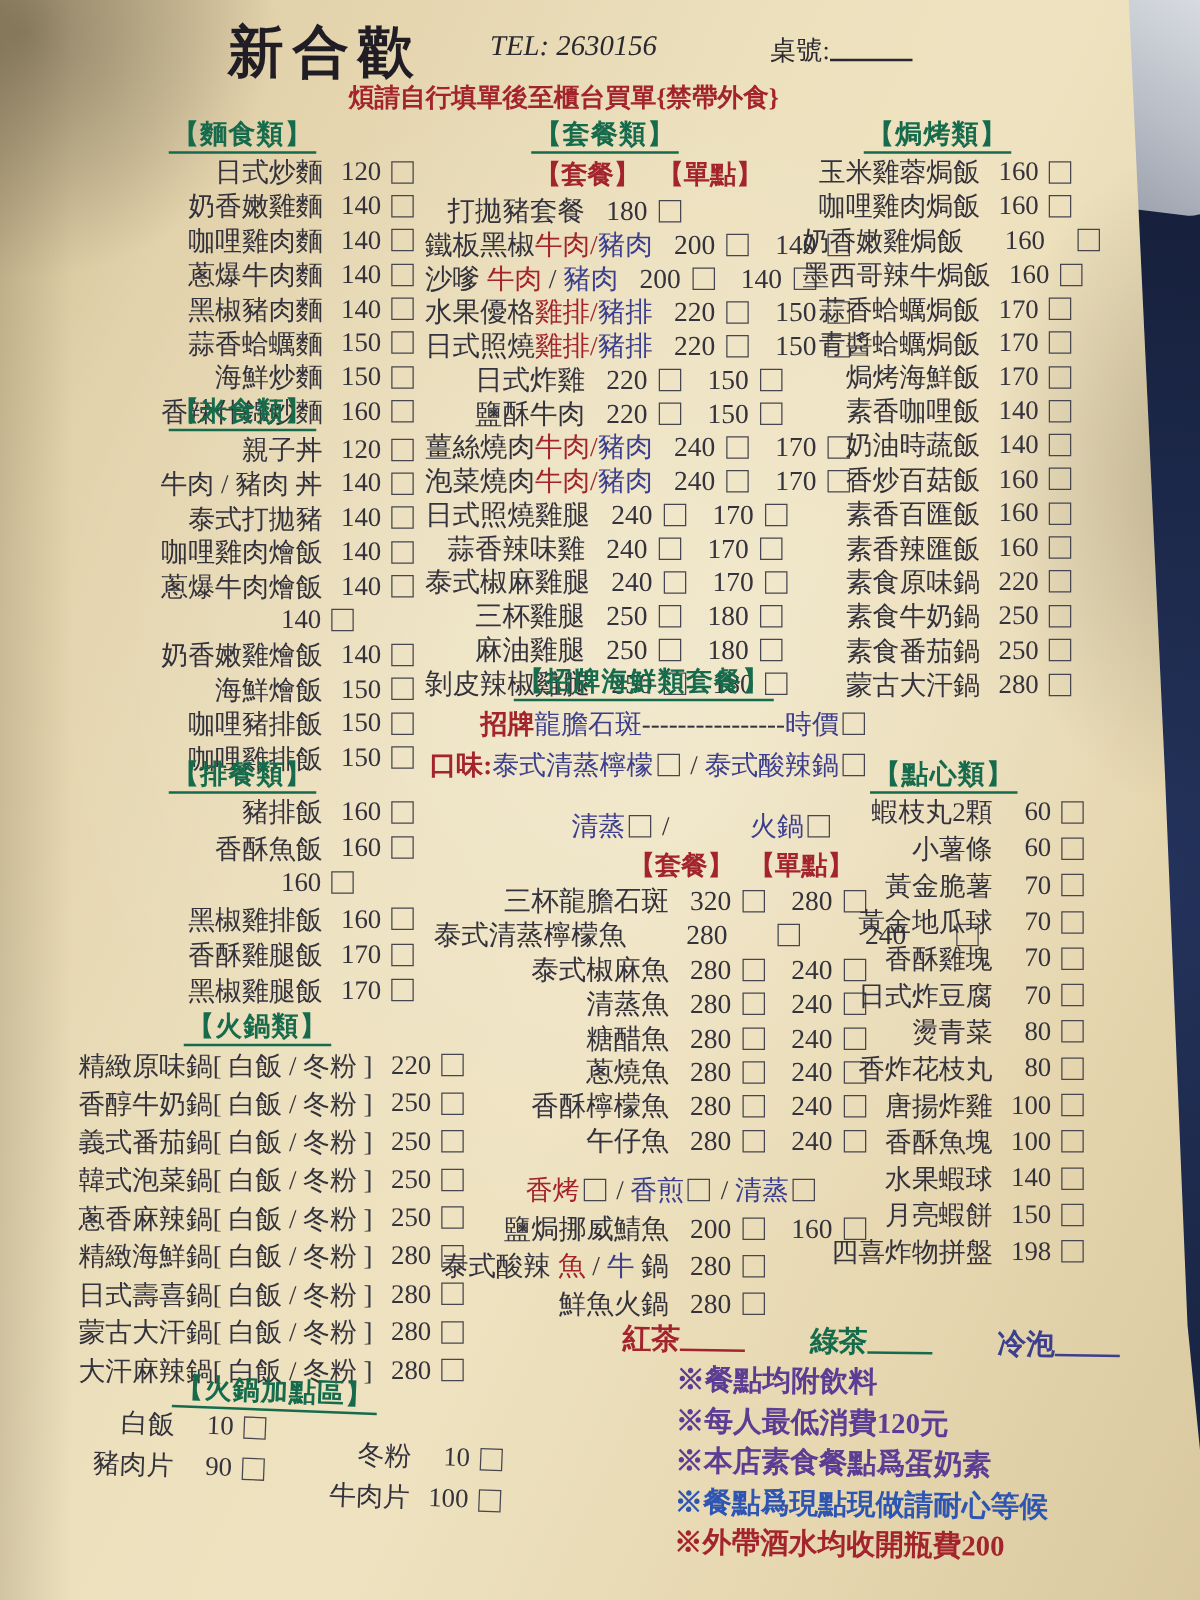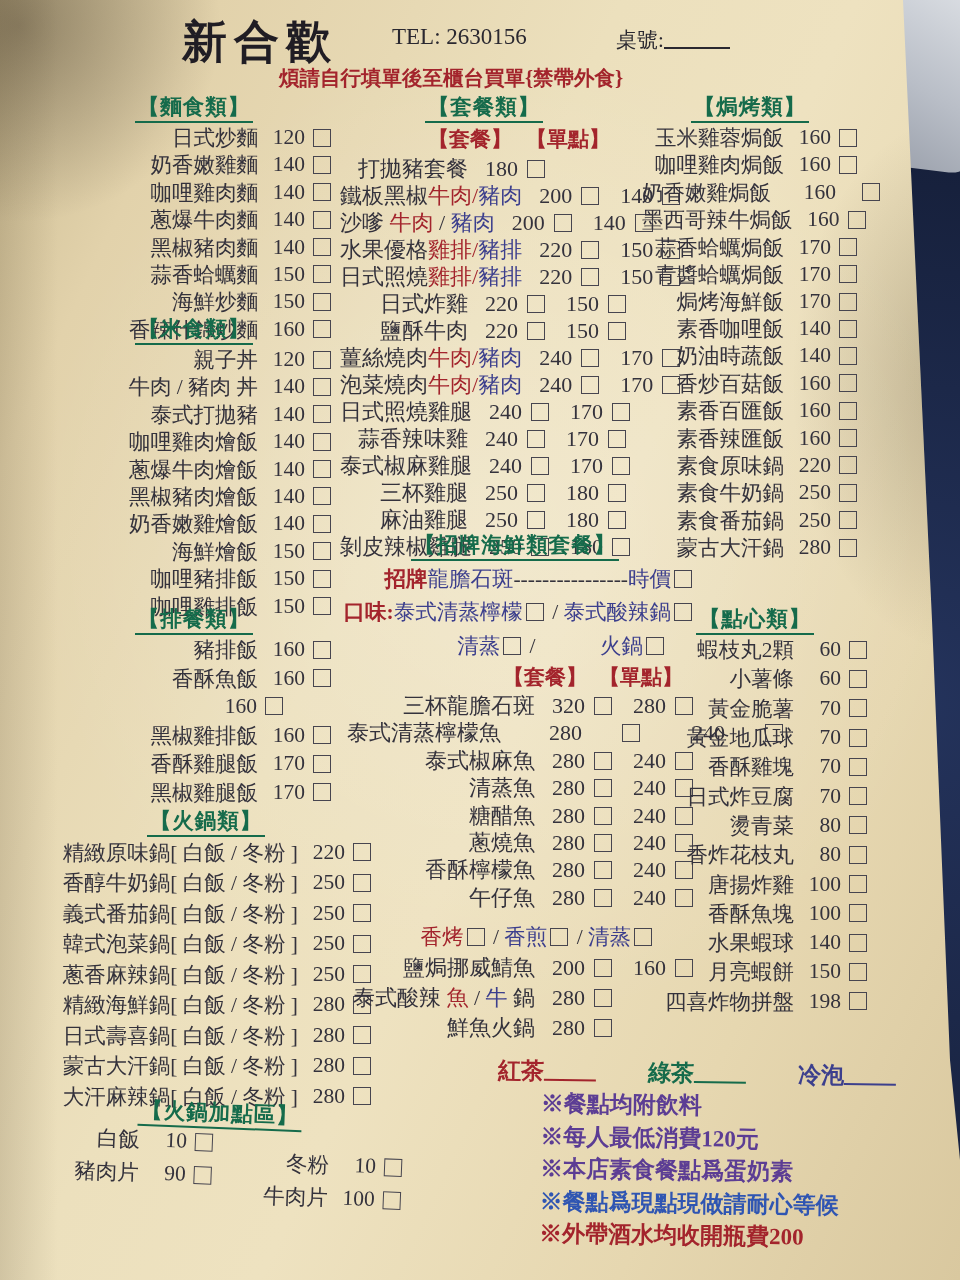--- a/index.html
+++ b/index.html
@@ -38,21 +38,21 @@
   .drinks{display:flex;gap:52px;font-size:23px;font-weight:600;}
 </style>
 </head>
 <body>
 
 <div class="photo">
   <div class="gray-obj"></div>
   <div class="paper">
 
     <div class="abs title" style="left:182px;top:12px;">新合歡</div>
-    <div class="abs tel" style="left:392px;top:24px;">TEL: 2630156</div>
+    <div class="abs tel" style="left:392px;top:24px;font-style:italic;">TEL: 2630156</div>
     <div class="abs tableno" style="left:616px;top:26px;">
       <span>桌號:</span><span class="blankline"></span>
     </div>
     <div class="abs notice" style="left: 279px; top: 64px; color: rgb(163, 36, 44);">煩請自行填單後至櫃台買單{禁帶外食}</div>
 
     <div class="abs" style="left:56px;top:92px;width:276px;">
       <div class="sec-h-wrap"><span class="sec-h" style="color: rgb(21, 107, 75); border-bottom: 2.5px solid rgb(21, 107, 75);">【麵食類】</span></div>
       <div>
           <div class="row" style="height: 27.4px;">
             <span class="nm">日式炒麵</span>
@@ -119,21 +119,20 @@
             <span class="nm">咖哩雞肉燴飯</span>
             <span class="pr">140</span>
             <span class="box"></span>
           </div>
           <div class="row" style="height: 27.4px;">
             <span class="nm">蔥爆牛肉燴飯</span>
             <span class="pr">140</span>
             <span class="box"></span>
           </div>
           <div class="row" style="height: 27.4px;">
-            <span class="nm">黑椒豬肉燴飯</span>
             <span class="pr">140</span>
             <span class="box"></span>
           </div>
           <div class="row" style="height: 27.4px;">
             <span class="nm">奶香嫩雞燴飯</span>
             <span class="pr">140</span>
             <span class="box"></span>
           </div>
           <div class="row" style="height: 27.4px;">
             <span class="nm">海鮮燴飯</span>
@@ -380,21 +379,21 @@
           </div>
         </div>
     </div>
 
     <div class="abs" style="left:335px;top:530px;width:360px;">
       <div class="sec-h-wrap"><span class="sec-h" style="color: rgb(21, 107, 75); border-bottom: 2.5px solid rgb(21, 107, 75);">【招牌海鮮類套餐】</span></div>
       <div class="special" style="margin-top:3px;text-align:right;">
         <span><span style="color: rgb(163, 36, 44); font-weight: 600;">招牌</span><span style="color: rgb(60, 63, 141);">龍膽石斑</span><span>----------------</span><span style="color: rgb(60, 63, 141);">時價</span><span class="inlinebox"></span></span>
       </div>
       <div class="special" style="margin-top:4px;text-align:right;"><span><span style="color: rgb(163, 36, 44); font-weight: 600;">口味:</span><span style="color: rgb(60, 63, 141);">泰式清蒸檸檬</span><span class="inlinebox"></span><span> / </span><span style="color: rgb(60, 63, 141);">泰式酸辣鍋</span><span class="inlinebox"></span></span></div>
-      <div class="special" style="margin-top:5px;padding-right:28px;text-align:right;"><span><span style="color: rgb(60, 63, 141);">清蒸</span><span class="inlinebox"></span><span style="white-space: pre;"> /    </span><span style="color: rgb(60, 63, 141);">　　火鍋</span><span class="inlinebox"></span></span></div>
+      <div class="special" style="margin-top:20px;padding-right:28px;text-align:right;"><span><span style="color: rgb(60, 63, 141);">清蒸</span><span class="inlinebox"></span><span style="white-space: pre;"> /    </span><span style="color: rgb(60, 63, 141);">　　火鍋</span><span class="inlinebox"></span></span></div>
       <div class="sub-red" style="text-align: right; padding-right: 12px; margin-top: 3px; color: rgb(163, 36, 44);">
         <span>【套餐】</span><span style="margin-left:12px;">【單點】</span>
       </div>
       <div style="width:348px;margin-left:12px;">
           <div class="row2" style="height: 27.4px;">
             <span class="nm"><span>三杯龍膽石斑</span></span>
             <span class="pr">320</span>
             <span class="box"></span>
             <span class="pr">280</span>
             <span class="box"></span>

